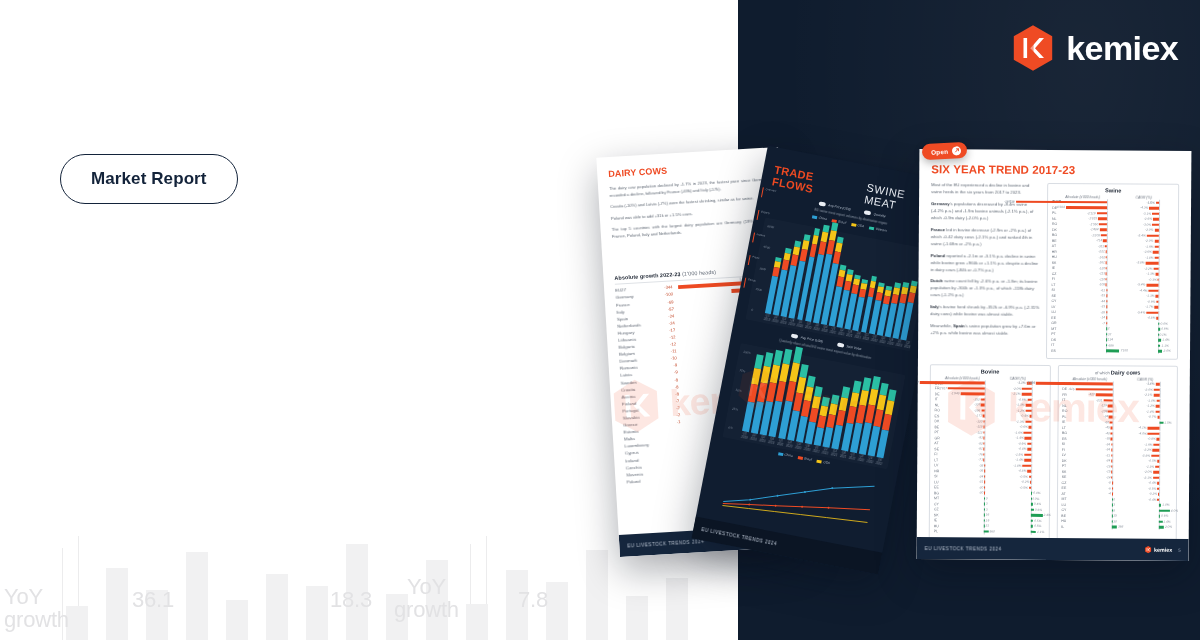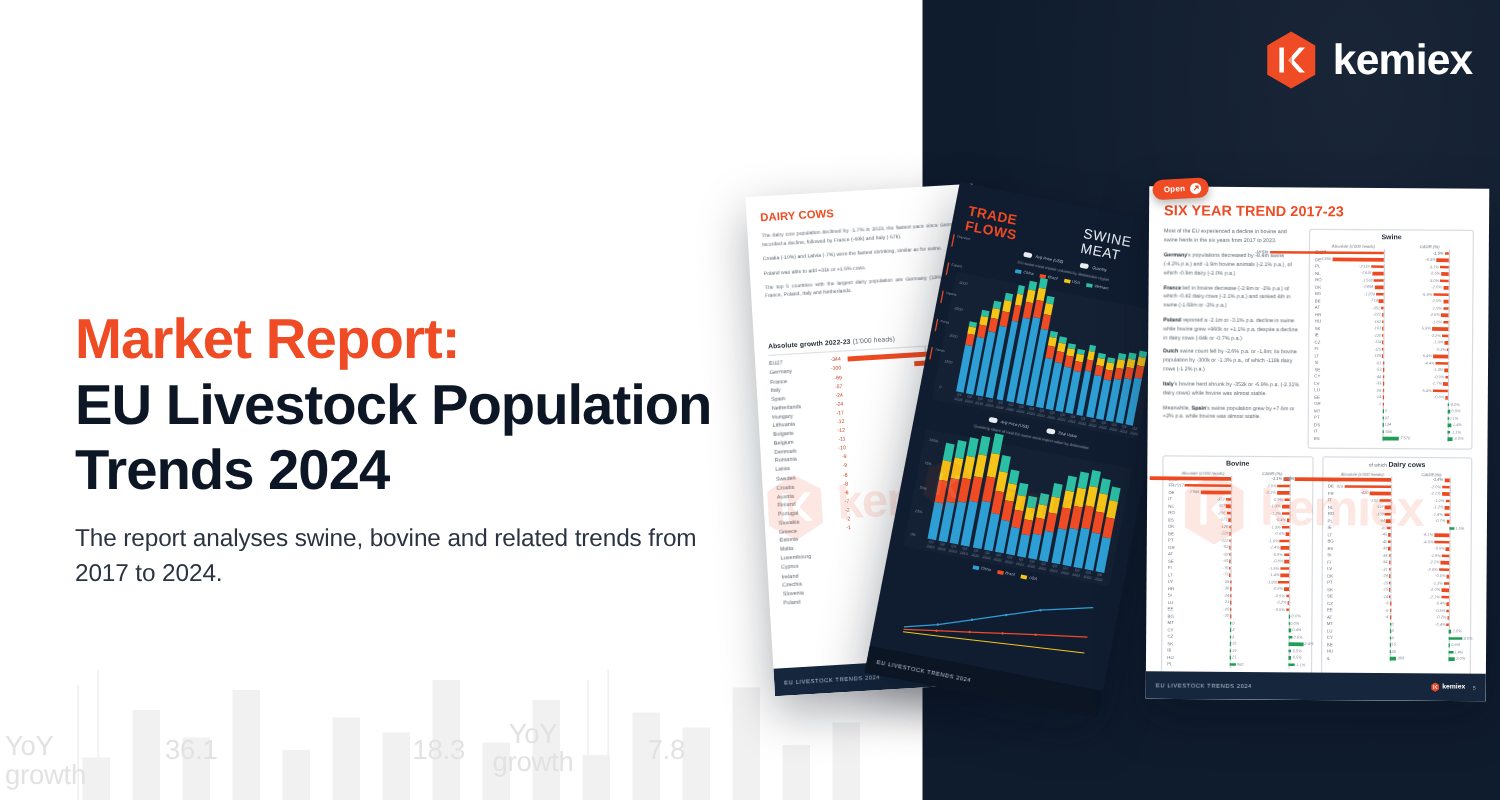--- a/index.html
+++ b/index.html
@@ -215,28 +215,23 @@
     </div>
     <span class="wm-txt" style="left:4px;bottom:8px;">YoY
 growth</span>
     <span class="wm-txt" style="left:132px;bottom:28px;">36.1</span>
     <span class="wm-txt" style="left:330px;bottom:28px;">18.3</span>
     <span class="wm-txt" style="left:394px;bottom:18px;text-align:center;">YoY
 growth</span>
     <span class="wm-txt" style="left:518px;bottom:28px;">7.8</span>
   </div>
 
-
-  <div class="headline">
-    <div class="l1">Market Report:</div>
-    <div class="l2">EU Livestock Population</div>
-    <div class="l3">Trends 2024</div>
-  </div>
-
-  <div class="subhead">The report analyses swine, bovine and related trends from 2017 to 2024.</div>
+  <div class="pill">Market Report</div>
+
+
 
   <div class="docs">
 
     <div class="page page-dairy">
       <div class="pg-pad">
         <div class="pg-h" style="font-size:9px;">DAIRY COWS</div>
         <div class="pg-body micro" style="margin-top:7px;">
           <p style="font-size:4.1px;line-height:1.6;text-align:justify;">The dairy cow population declined by -1.7% in 2023, the fastest pace since Germany recorded a decline, followed by France (-69k) and Italy (-57k).</p>
           <p style="font-size:4.1px;line-height:1.6;text-align:justify;">Croatia (-10%) and Latvia (-7%) were the fastest shrinking, similar as for swine.</p>
           <p style="font-size:4.1px;line-height:1.6;text-align:justify;">Poland was able to add +31k or +1.5% cows.</p>

